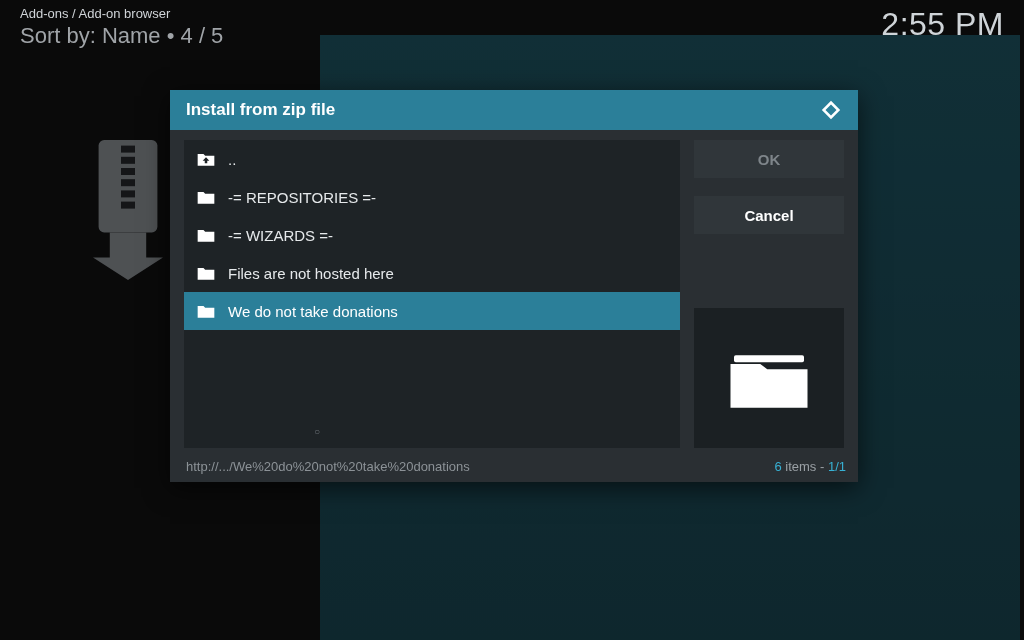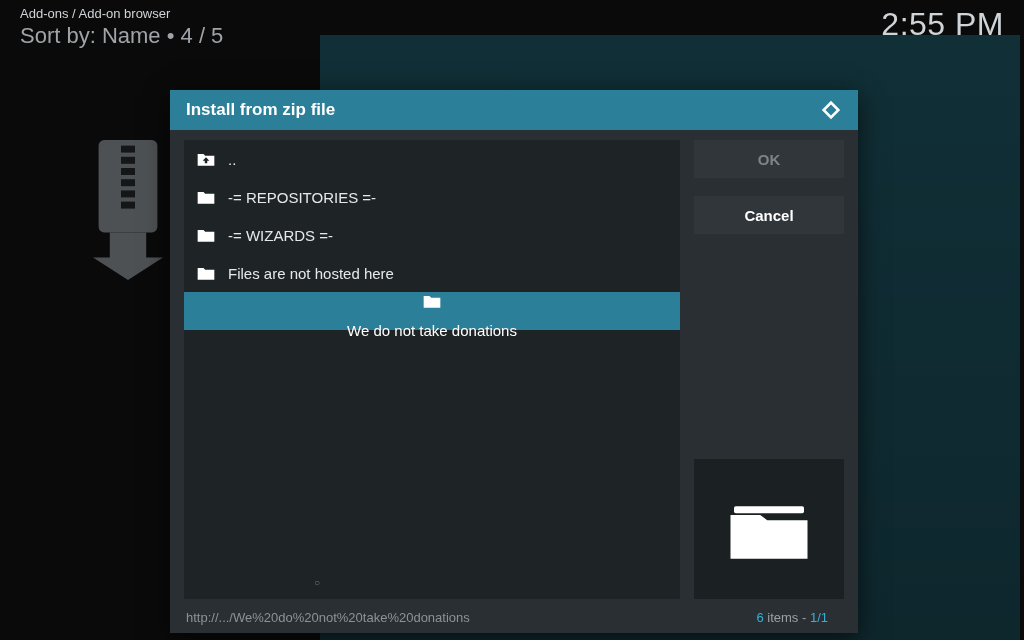--- a/index.html
+++ b/index.html
@@ -53,21 +53,21 @@
     left: 90px; top: 140px;
     width: 90px; height: 140px;
     opacity: 0.7;
   }
   .zip-bg svg { width: 100%; height: 100%; fill: #6b6f73; }
 
   
   .dialog {
     position: absolute;
     left: 170px; top: 90px;
-    width: 688px; height: 543px;
+    width: 688px; height: 392px;
     background: #2a2f33;
     box-shadow: 0 6px 24px rgba(0,0,0,0.6);
     display: flex;
     flex-direction: column;
   }
   .dialog-header {
     height: 40px;
     background: #2b7f99;
     display: flex;
     align-items: center;
@@ -101,21 +101,21 @@
     display: flex;
     align-items: center;
     padding: 0 12px;
     gap: 12px;
     font-size: 15px;
     color: #e6e9eb;
     cursor: pointer;
   }
   .list-item .icon { width: 20px; height: 18px; flex-shrink: 0; }
   .list-item .icon svg { width: 100%; height: 100%; fill: #ffffff; }
-  .list-item.selected { background: #2b7f99; flex-direction: column; }
+  .list-item.selected { background: #2b7f99; }
   .list-item.selected .label { color: #ffffff; }
   .list-spacer { flex: 1; position: relative; }
   .tiny-dot {
     position: absolute;
     left: 130px; bottom: 18px;
     width: 4px; height: 4px;
     color: #6a7075;
     font-size: 10px;
   }
 
@@ -146,21 +146,21 @@
     display: flex;
     align-items: center;
     justify-content: center;
   }
   .preview svg { width: 90px; height: 70px; fill: #ffffff; }
 
   .dialog-footer {
     height: 28px;
     display: flex;
     align-items: center;
-    padding: 0 30px 4px 16px;
+    padding: 0 12px 4px 16px;
     justify-content: space-between;
     font-size: 13px;
   }
   .path { color: #8c9297; white-space: nowrap; overflow: hidden; text-overflow: ellipsis; max-width: 430px;}
   .counts { color: #9aa0a5; text-align: right; }
   .counts .accent { color: #37b1d4; }
 </style>
 </head>
 <body>
 

